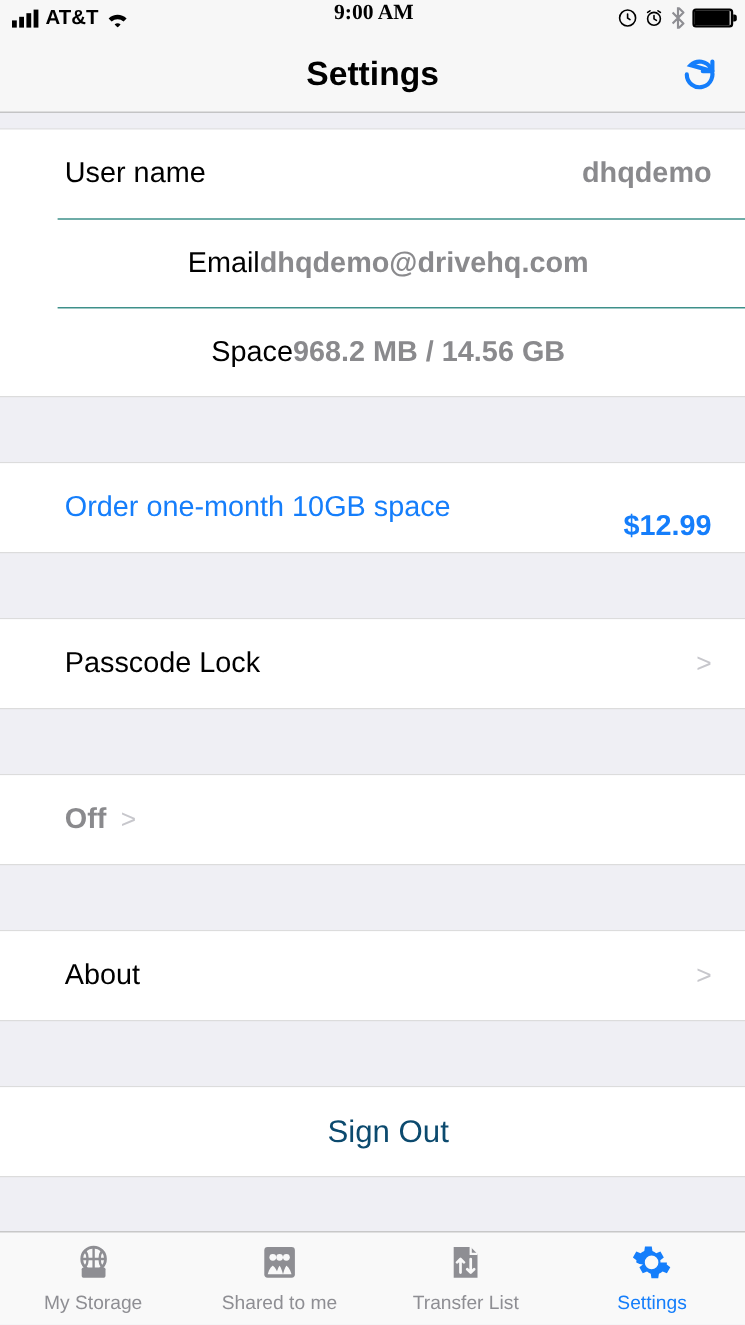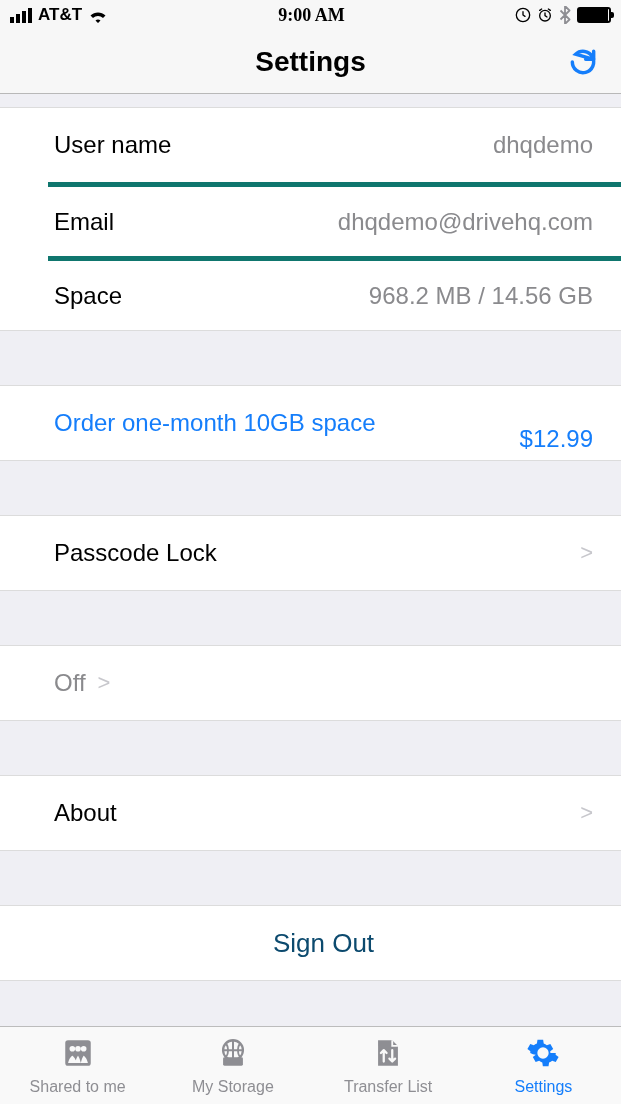--- a/index.html
+++ b/index.html
@@ -10,21 +10,20 @@
     background: #efeff4;
     color: #000;
     overflow: hidden;
     position: relative;
   }
 
   
   .status-bar {
     height: 30px;
     display: flex;
-    align-items: center;
     justify-content: space-between;
     padding: 0 10px;
     background: #f7f7f7;
     font-size: 17px;
     font-weight: 600;
   }
   .status-left, .status-right { display: flex; align-items: center; gap: 6px; }
   .signal-bars { display: flex; align-items: flex-end; gap: 2px; }
   .signal-bars span { width: 4px; background: #000; display: block; }
   .signal-bars span:nth-child(1){height:6px;}
@@ -64,23 +63,23 @@
   .spacer-thin { height: 14px; background:#efeff4; border-bottom:1px solid #dcdcdc;}
   .spacer { height: 56px; background:#efeff4; border-top:1px solid #dcdcdc; border-bottom:1px solid #dcdcdc;}
 
   
   .group { background:#fff;padding-left:18px; }
   .cell {
     display:flex; align-items:center; justify-content:space-between;
     padding: 0 28px 0 36px; height: 74px;
     font-size: 24px;
   }
-  .cell + .cell { border-top: 5px solid #0f766e; margin-left: 30px; padding-left:6px;}
+  .cell + .cell { border-top: 1px solid #0f766e; margin-left: 30px; padding-left:6px;justify-content:center;}
   .cell .label { color:#000; }
-  .cell .value { color:#8a8a8d; font-size: 24px; }
+  .cell .value { color:#8a8a8d; font-size: 24px; font-weight: bold; }
   .cell .chevron { color:#c7c7cc; font-size: 22px; margin-left: 12px; }
   .cell .right { display:flex; align-items:center; }
   .cell.link .label { color:#157efb; }
   .cell.link .value { color:#157efb;margin-top:32px; }
   .cell.center { justify-content:center; }
   .cell.center .label { color:#0c4a6e; font-size: 26px;}
 
   
   .tabbar {
     position:absolute; bottom:0; left:0; right:0;
@@ -217,42 +216,42 @@
     <span class="label">Sign Out</span>
   </div>
 </div>
 
 <div class="spacer" style="border-bottom:none; height:70px;"></div>
 
 <div class="tabbar">
   <div class="tab">
     <span>
       <svg viewBox="0 0 24 24">
+          <circle cx="12" cy="10" r="7" fill="none" stroke="#8e8e93" stroke-width="1.6"></circle>
+          <path d="M5 10h14M12 3v14M7 5c2 3 2 7 0 10M17 5c-2 3-2 7 0 10" stroke="#8e8e93" stroke-width="1.4" fill="none"></path>
+          <rect x="5" y="15" width="14" height="6" rx="1" fill="#8e8e93"></rect>
+        </svg>
+    </span>
+    <span>My Storage</span>
+  </div>
+  <div class="tab">
+    <span>
+      <svg viewBox="0 0 24 24">
           <rect x="3" y="3" width="18" height="18" rx="2" fill="#8e8e93"></rect>
           <circle cx="8" cy="9" r="2" fill="#f9f9f9"></circle>
           <circle cx="12" cy="9" r="2" fill="#f9f9f9"></circle>
           <circle cx="16" cy="9" r="2" fill="#f9f9f9"></circle>
           <path d="M5 19c1-4 3-5 3-5s2 1 3 5M10 19c1-4 2-5 2-5s1 1 2 5M14 19c1-4 2-5 2-5s2 1 3 5" fill="#f9f9f9"></path>
         </svg>
     </span>
     <span>Shared to me</span>
   </div>
   <div class="tab">
     <span>
       <svg viewBox="0 0 24 24">
-          <circle cx="12" cy="10" r="7" fill="none" stroke="#8e8e93" stroke-width="1.6"></circle>
-          <path d="M5 10h14M12 3v14M7 5c2 3 2 7 0 10M17 5c-2 3-2 7 0 10" stroke="#8e8e93" stroke-width="1.4" fill="none"></path>
-          <rect x="5" y="15" width="14" height="6" rx="1" fill="#8e8e93"></rect>
-        </svg>
-    </span>
-    <span>My Storage</span>
-  </div>
-  <div class="tab">
-    <span>
-      <svg viewBox="0 0 24 24">
           <path d="M5 3h10l4 4v14H5z" fill="#8e8e93"></path>
           <path d="M15 3v4h4" fill="none" stroke="#f9f9f9" stroke-width="1.3"></path>
           <path d="M9 18V10M9 10l-2 2M9 10l2 2" stroke="#f9f9f9" stroke-width="1.6" fill="none" stroke-linecap="round"></path>
           <path d="M15 10v8M15 18l-2-2M15 18l2-2" stroke="#f9f9f9" stroke-width="1.6" fill="none" stroke-linecap="round"></path>
         </svg>
     </span>
     <span>Transfer List</span>
   </div>
   <div class="tab active">
     <span>

